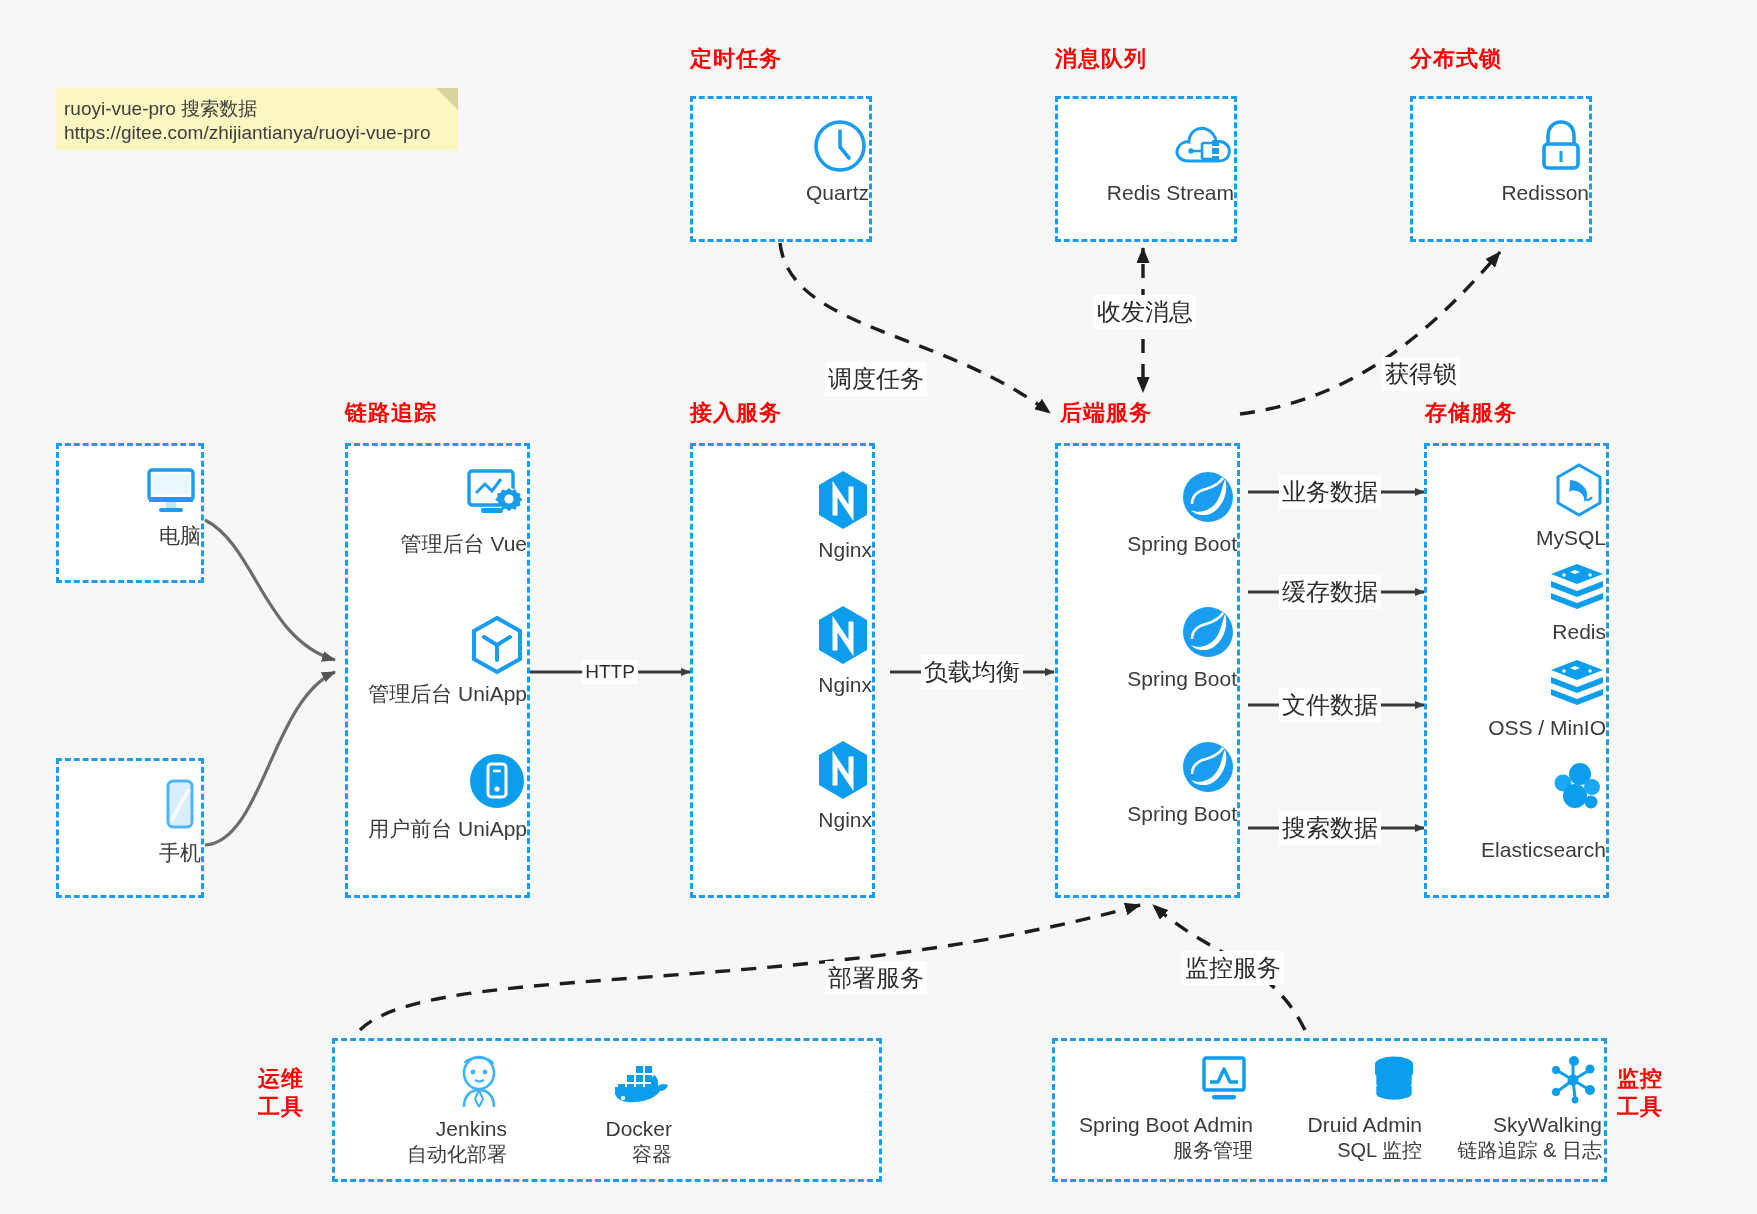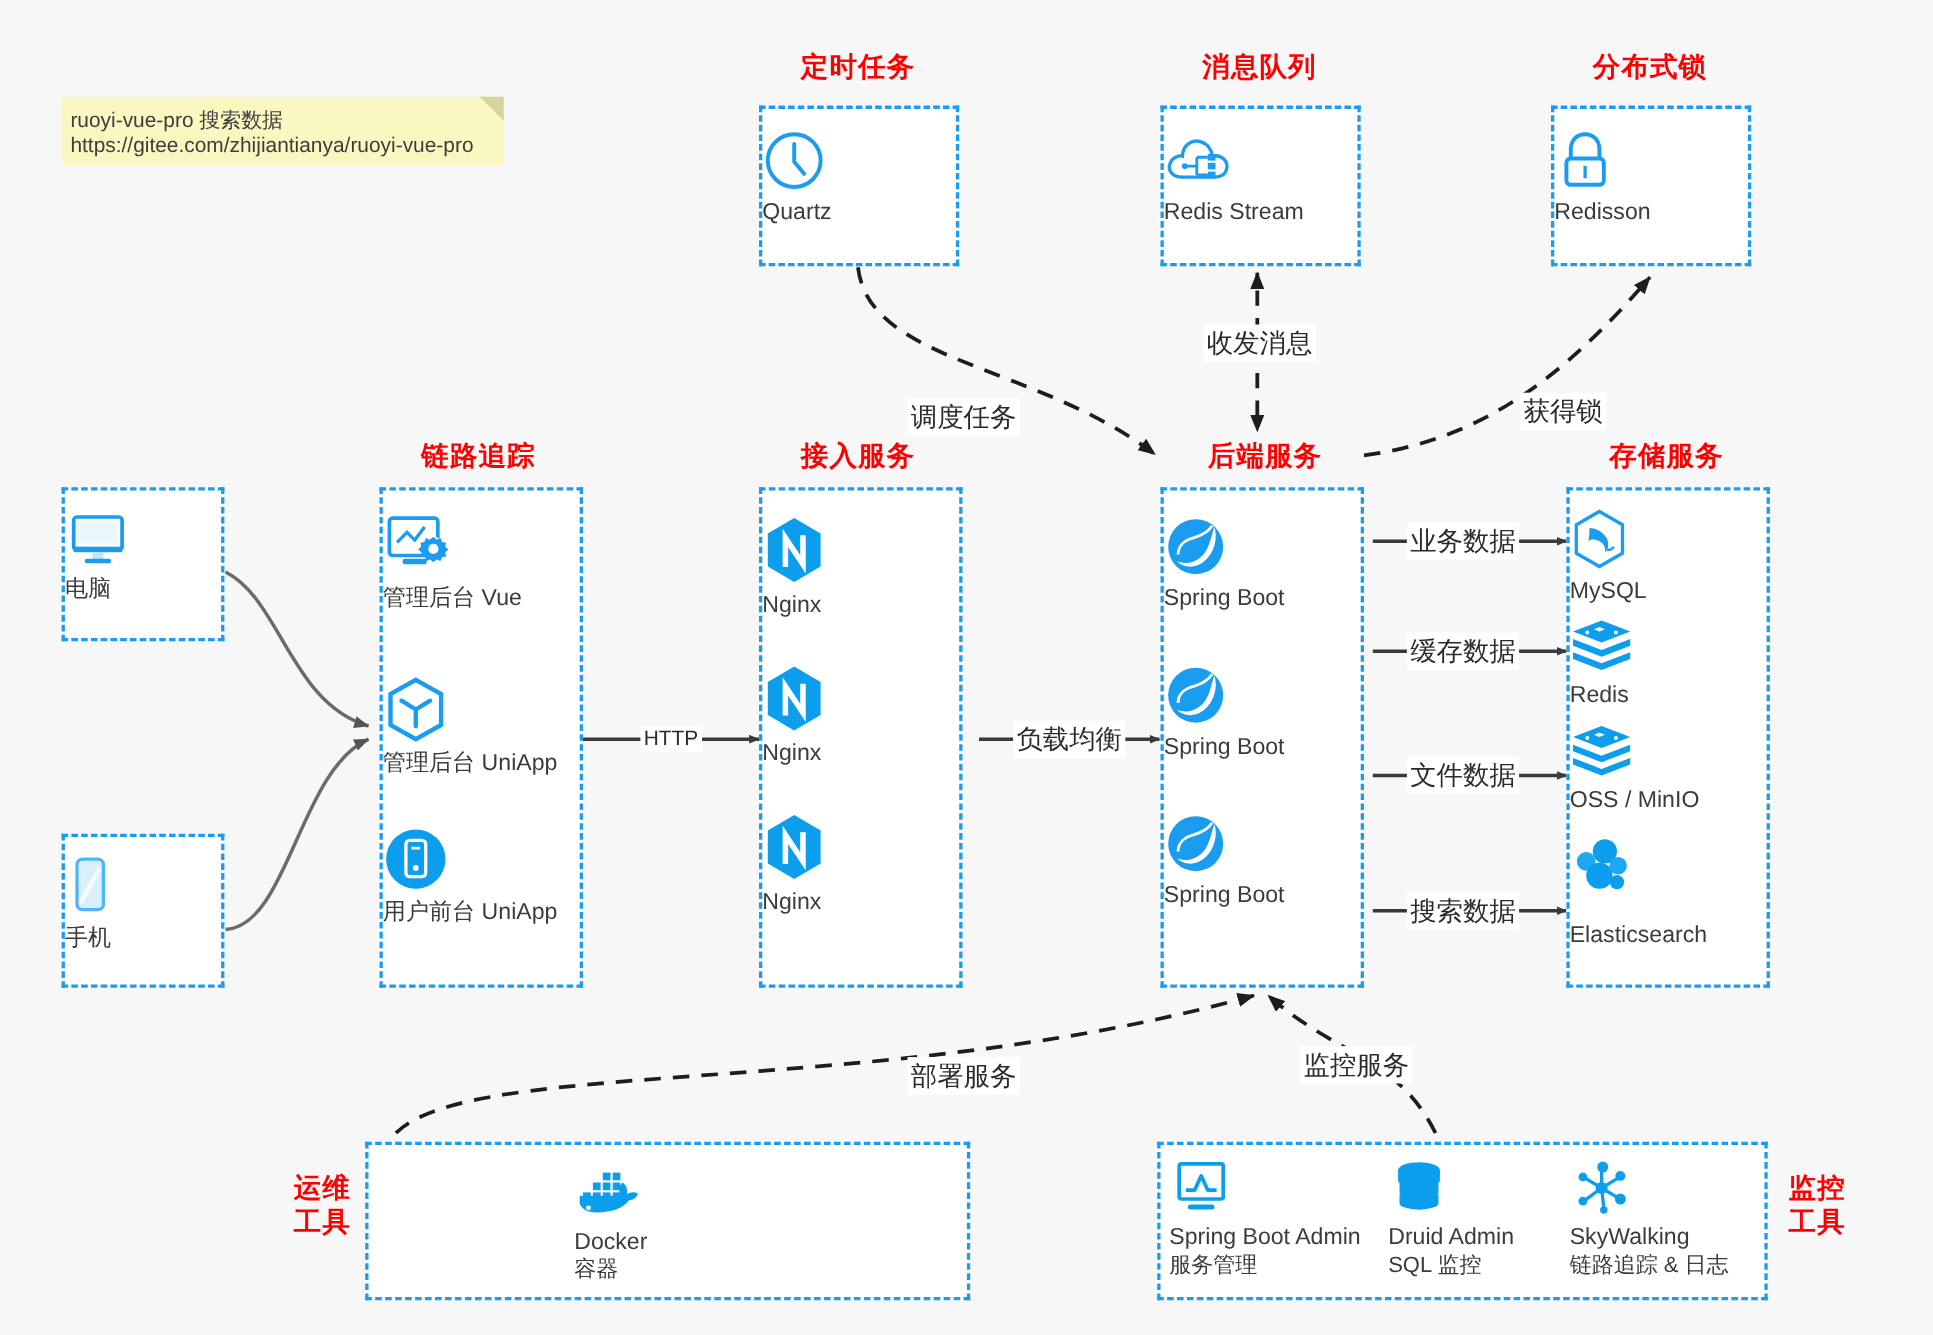--- a/index.html
+++ b/index.html
@@ -7,35 +7,35 @@
     width:1757px;height:1214px;
     background:#f7f7f7;
     font-family:"Liberation Sans","DejaVu Sans",sans-serif;
     position:relative;overflow:hidden;
   }
   #canvas{position:absolute;inset:0;}
   svg.edges{position:absolute;left:0;top:0;width:1757px;height:1214px;pointer-events:none;}
 
   
   .grp-title{
-    position:absolute;color:#ff0000;font-weight:bold;font-size:25px;
-    letter-spacing:1px;white-space:nowrap;text-align:center;
+    position:absolute;color:#ff0000;font-weight:bold;font-size:22px;
+    letter-spacing:1px;white-space:nowrap;
   }
   .grp-title.side{line-height:1.25;}
 
   
   .box{
     position:absolute;
     border:3px dashed #1a9cf0;
     background:#ffffff;
     box-sizing:border-box;
   }
 
   
-  .node{position:absolute;display:flex;flex-direction:column;align-items:flex-start;justify-content:flex-start;}
+  .node{position:absolute;display:flex;flex-direction:column;align-items:flex-end;justify-content:flex-start;}
   .node .ico{display:flex;align-items:center;justify-content:center;}
   .node .lbl{
     margin-top:5px;font-size:21px;color:#3b3b3b;white-space:nowrap;text-align:center;line-height:1.22;
   }
   .node .lbl.two{font-size:20px;}
 
   
   #note{
     position:absolute;left:56px;top:88px;width:402px;height:62px;
     background:#fbf7c0;
@@ -353,20 +353,35 @@
           <circle cx="27" cy="38" r="12" fill="#0c9eec"></circle>
           <circle cx="44" cy="29" r="8" fill="#1ba8f5"></circle>
           <circle cx="43" cy="44" r="6.5" fill="#0c9eec"></circle>
         </svg>
       </div>
       <div class="lbl">Elasticsearch</div>
     </div>
   </div>
 
   <div class="box" style="left:332px;top:1038px;width:550px;height:144px;">
+    <div class="node" style="left:22px;top:12px;width:150px;">
+      <div class="ico">
+        <svg width="56" height="58" viewBox="0 0 56 58">
+          <ellipse cx="28" cy="20" rx="15" ry="16" fill="none" stroke="#3fb4f2" stroke-width="2.6"></ellipse>
+          <path d="M14 10 C16 3 40 3 42 11" fill="none" stroke="#3fb4f2" stroke-width="2.4"></path>
+          <circle cx="22" cy="19" r="2.4" fill="#3fb4f2"></circle>
+          <circle cx="34" cy="19" r="2.4" fill="#3fb4f2"></circle>
+          <path d="M24 27 C27 29 30 29 33 27" fill="none" stroke="#3fb4f2" stroke-width="2.2"></path>
+          <path d="M13 54 C13 42 20 37 28 37 C36 37 43 42 43 54" fill="none" stroke="#3fb4f2" stroke-width="2.6"></path>
+          <path d="M28 37 L24 46 L28 54 M28 37 L32 46 L28 54" fill="none" stroke="#3fb4f2" stroke-width="2"></path>
+        </svg>
+      </div>
+      <div class="lbl">Jenkins</div>
+      <div class="lbl two" style="margin-top:0;">自动化部署</div>
+    </div>
 
     <div class="node" style="left:187px;top:12px;width:150px;">
       <div class="ico">
         <svg width="62" height="58" viewBox="0 0 62 58">
           <g fill="#0c9eec">
             <rect x="17" y="22" width="7" height="7"></rect>
               <rect x="26" y="22" width="7" height="7"></rect>
             <rect x="35" y="22" width="7" height="7"></rect>
               <rect x="26" y="13" width="7" height="7"></rect>
             <rect x="35" y="13" width="7" height="7"></rect>

